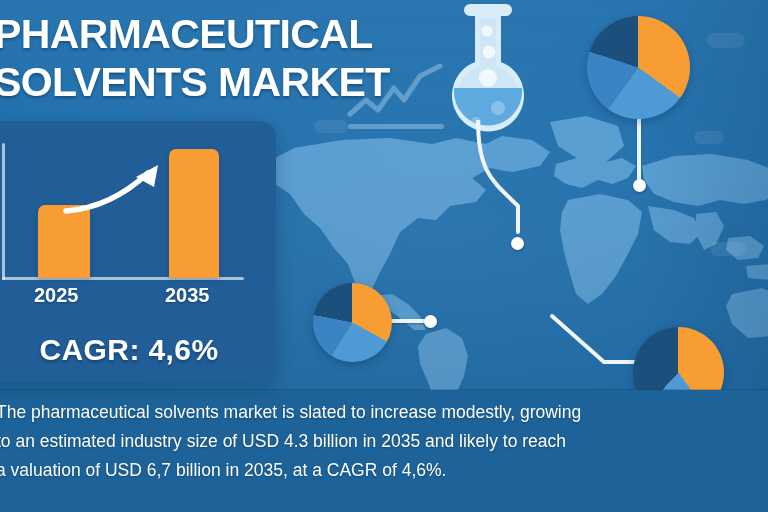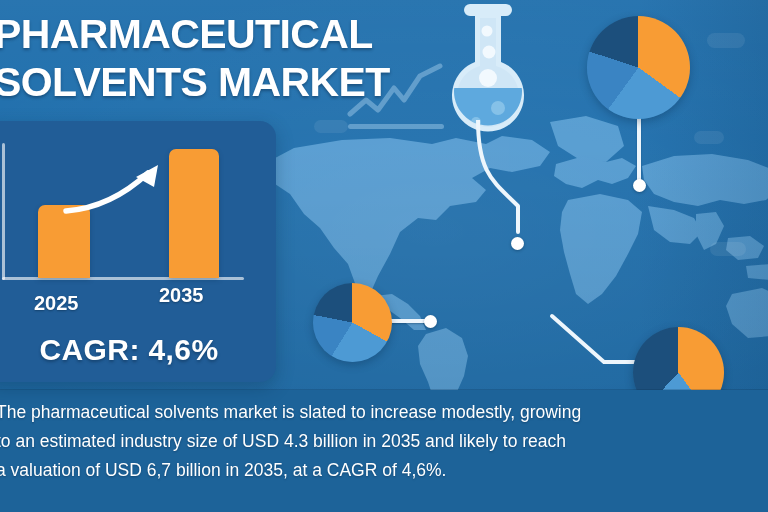--- a/index.html
+++ b/index.html
@@ -39,22 +39,22 @@
 
   .axis-y{position:absolute;left:20px;top:22px;width:3px;height:137px;background:rgba(255,255,255,.62);border-radius:2px;}
   .axis-x{position:absolute;left:20px;top:156px;width:242px;height:3px;background:rgba(255,255,255,.62);border-radius:2px;}
 
   .bar{position:absolute;background:#f89c34;border-radius:7px 7px 0 0;box-shadow:0 2px 5px rgba(8,38,66,.25);}
   .bar-2025{left:56px;top:84px;width:52px;height:73px;}
   .bar-2035{left:187px;top:28px;width:50px;height:129px;}
 
   .bar-lab{position:absolute;top:163px;color:#ffffff;font-size:20px;font-weight:700;
     text-shadow:0 1px 2px rgba(8,40,70,.5);}
-  .bar-lab.a{left:52px;margin-top:8px;}
-  .bar-lab.b{left:177px;}
+  .bar-lab.a{left:52px;}
+  .bar-lab.b{left:183px;}
 
   .arrow{position:absolute;left:80px;top:40px;width:110px;height:58px;}
 
   .cagr{position:absolute;left:10px;top:212px;width:274px;text-align:center;
     color:#ffffff;font-size:30px;font-weight:700;letter-spacing:.4px;
     text-shadow:0 2px 3px rgba(8,40,70,.45);}
 
   
   .linechart{position:absolute;left:344px;top:56px;width:106px;height:78px;opacity:.5;}
 

